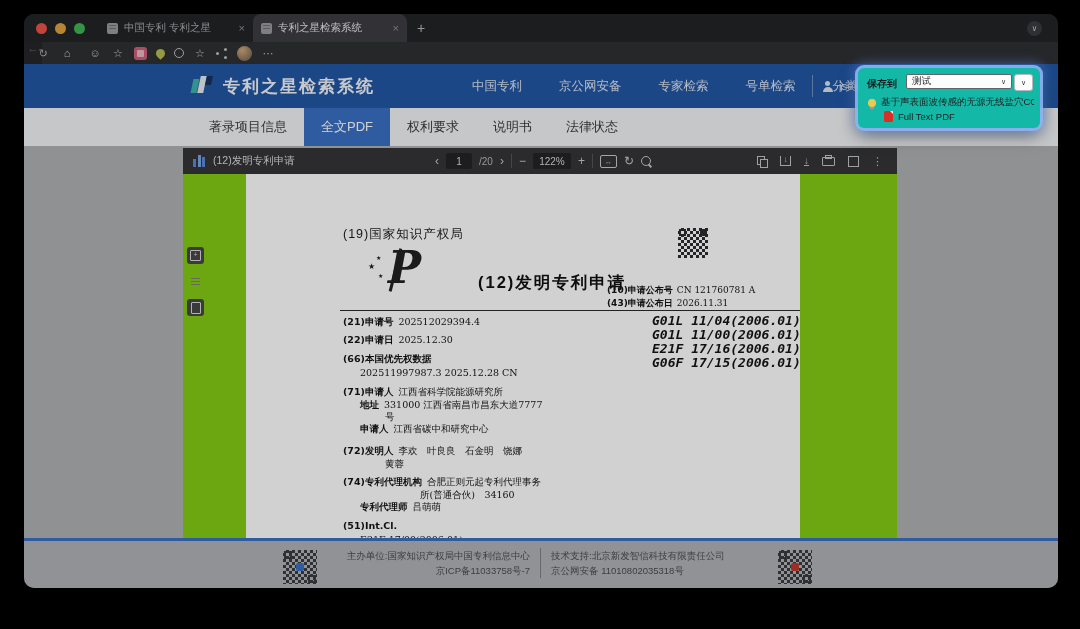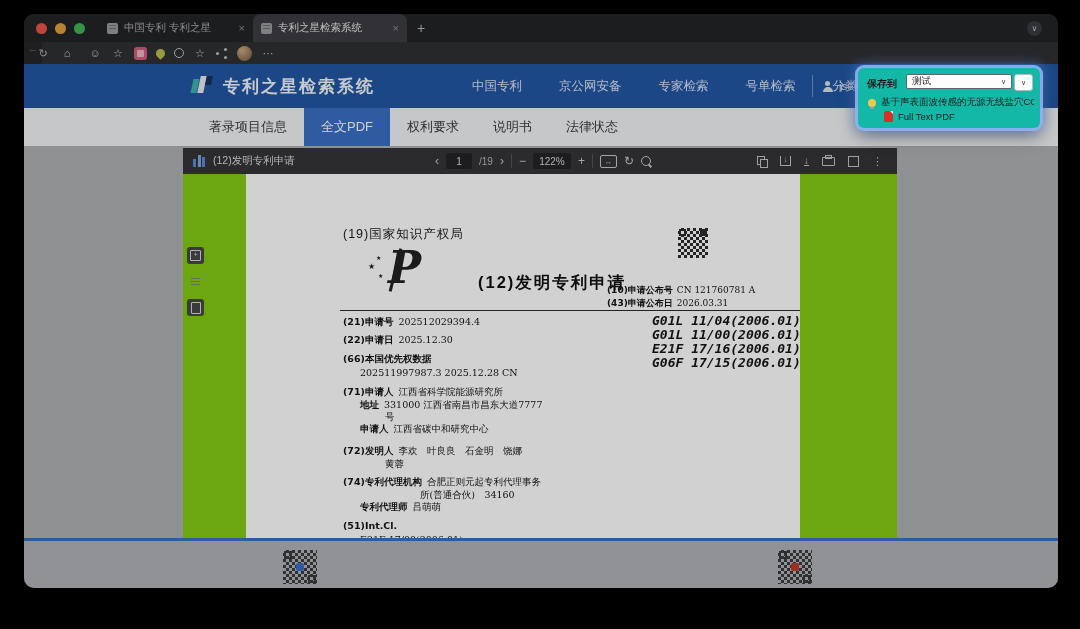--- a/index.html
+++ b/index.html
@@ -223,21 +223,21 @@
     <div class="pdfbar">
       <span class="pdflogo">
           <i></i>
           <i></i>
           <i></i>
         </span>
       <span class="pdftitle">(12)发明专利申请</span>
       <div class="pdfcenter">
         <span>‹</span>
         <span class="pagebox">1</span>
-        <span class="pagetotal">/19</span>
+        <span class="pagetotal">/20</span>
         <span>›</span>
         <span class="vsep"></span>
         <span>−</span>
         <span class="zoombox">122%</span>
         <span>+</span>
         <span class="vsep"></span>
         <span class="fitbox">↔</span>
         <span>↻</span>
         <span class="mag"></span>
       </div>
@@ -269,21 +269,21 @@
         <span class="s2">★</span>
         <span class="s3">★</span>
         <span class="P">P</span>
         <span class="slash"></span>
       </div>
       <div class="doctype">(12)发明专利申请</div>
       <div class="publine" style="left:361px;top:110px;">
         <span class="pl">(10)申请公布号</span><span class="pv">CN 121760781 A</span>
       </div>
       <div class="publine" style="left:361px;top:123px;">
-        <span class="pl">(43)申请公布日</span><span class="pv">2026.03.31</span>
+        <span class="pl">(43)申请公布日</span><span class="pv">2026.11.31</span>
       </div>
       <div class="hrule"></div>
 
       <div class="prow" style="left:97px;top:142px;"><span class="l">(21)申请号</span><span class="v">202512029394.4</span></div>
       <div class="prow" style="left:97px;top:160px;"><span class="l">(22)申请日</span><span class="v">2025.12.30</span></div>
       <div class="prow" style="left:97px;top:179px;"><span class="l">(66)本国优先权数据</span><span class="v"></span></div>
       <div class="prow" style="left:114px;top:193px;"><span class="v">202511997987.3 2025.12.28 CN</span></div>
       <div class="prow" style="left:97px;top:212px;"><span class="l">(71)申请人</span><span class="v">江西省科学院能源研究所</span></div>
       <div class="prow" style="left:114px;top:225px;"><span class="l">地址</span><span class="v">331000 江西省南昌市昌东大道7777</span></div>
       <div class="prow" style="left:139px;top:237px;"><span class="v">号</span></div>
@@ -301,20 +301,26 @@
       <div class="ipc" style="top:167px;">E21F 17/16(2006.01)</div>
       <div class="ipc" style="top:181px;">G06F 17/15(2006.01)</div>
     </div>
   </div>
 
   <div class="blueline"></div>
   <div class="sitefooter">
     <div class="qr" style="left:259px;top:9px;">
         <span class="chip" style="background:#3a6fc4;"></span>
       </div>
+    <div class="ftext">
+      <span class="cl">主办单位:国家知识产权局中国专利信息中心</span>
+      <span class="cr">技术支持:北京新发智信科技有限责任公司</span>
+      <span class="cl">京ICP备11033758号-7</span>
+      <span class="cr">京公网安备 11010802035318号</span>
+    </div>
     <div class="qr" style="left:754px;top:9px;">
         <span class="chip" style="background:#c0392b;"></span>
       </div>
   </div>
 
   <div class="dim"></div>
 </div>
 
 <div class="popup">
   <span class="pop-label">保存到</span>

